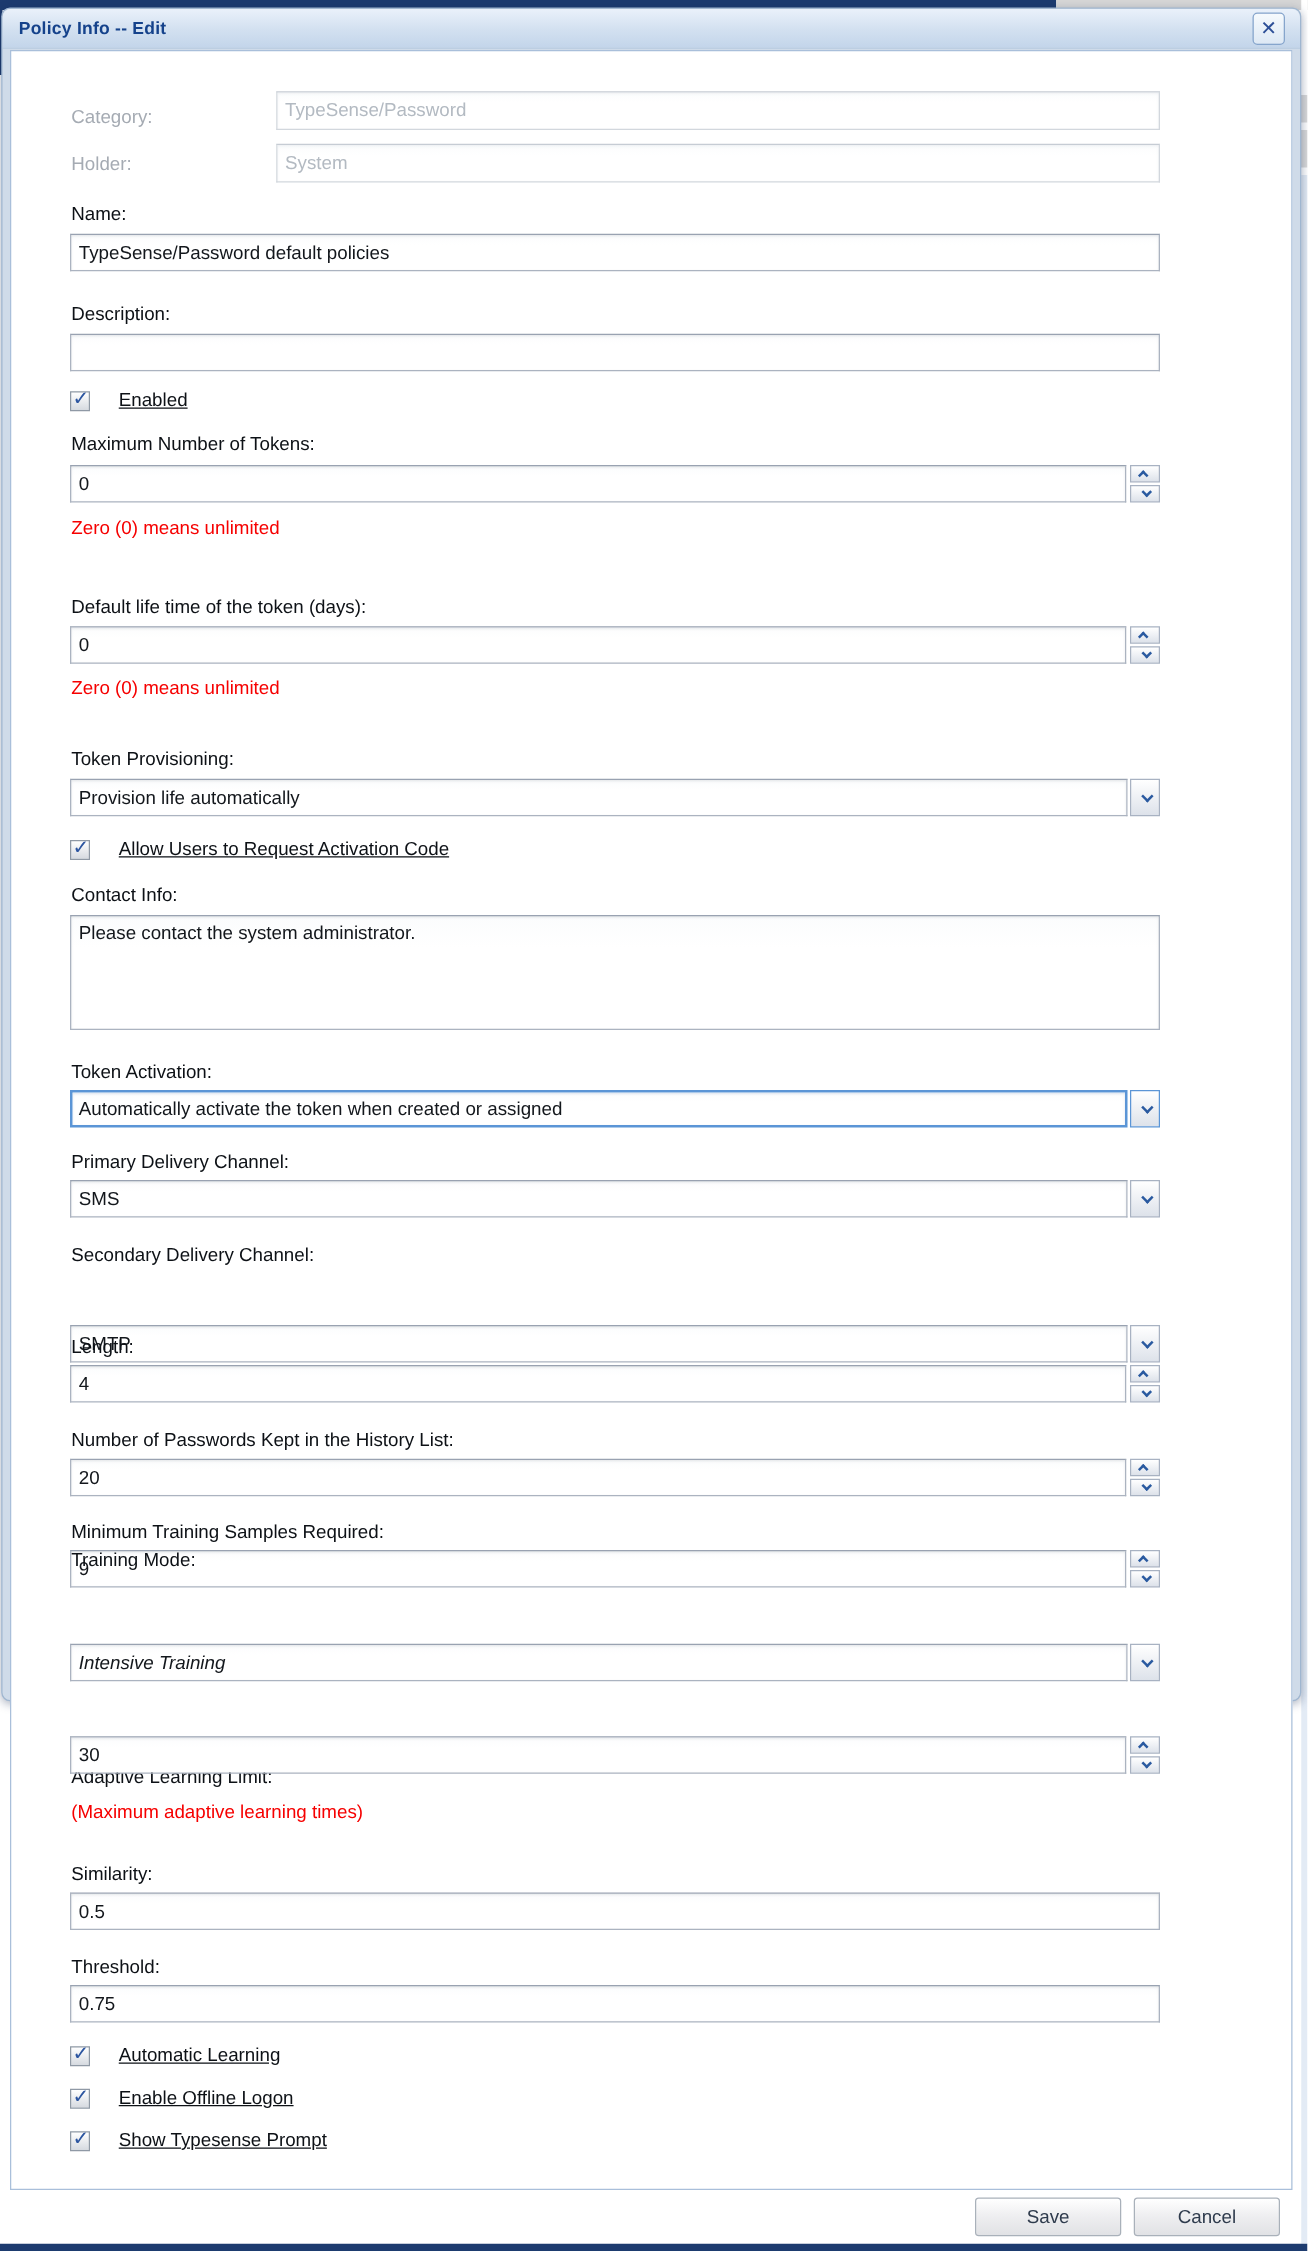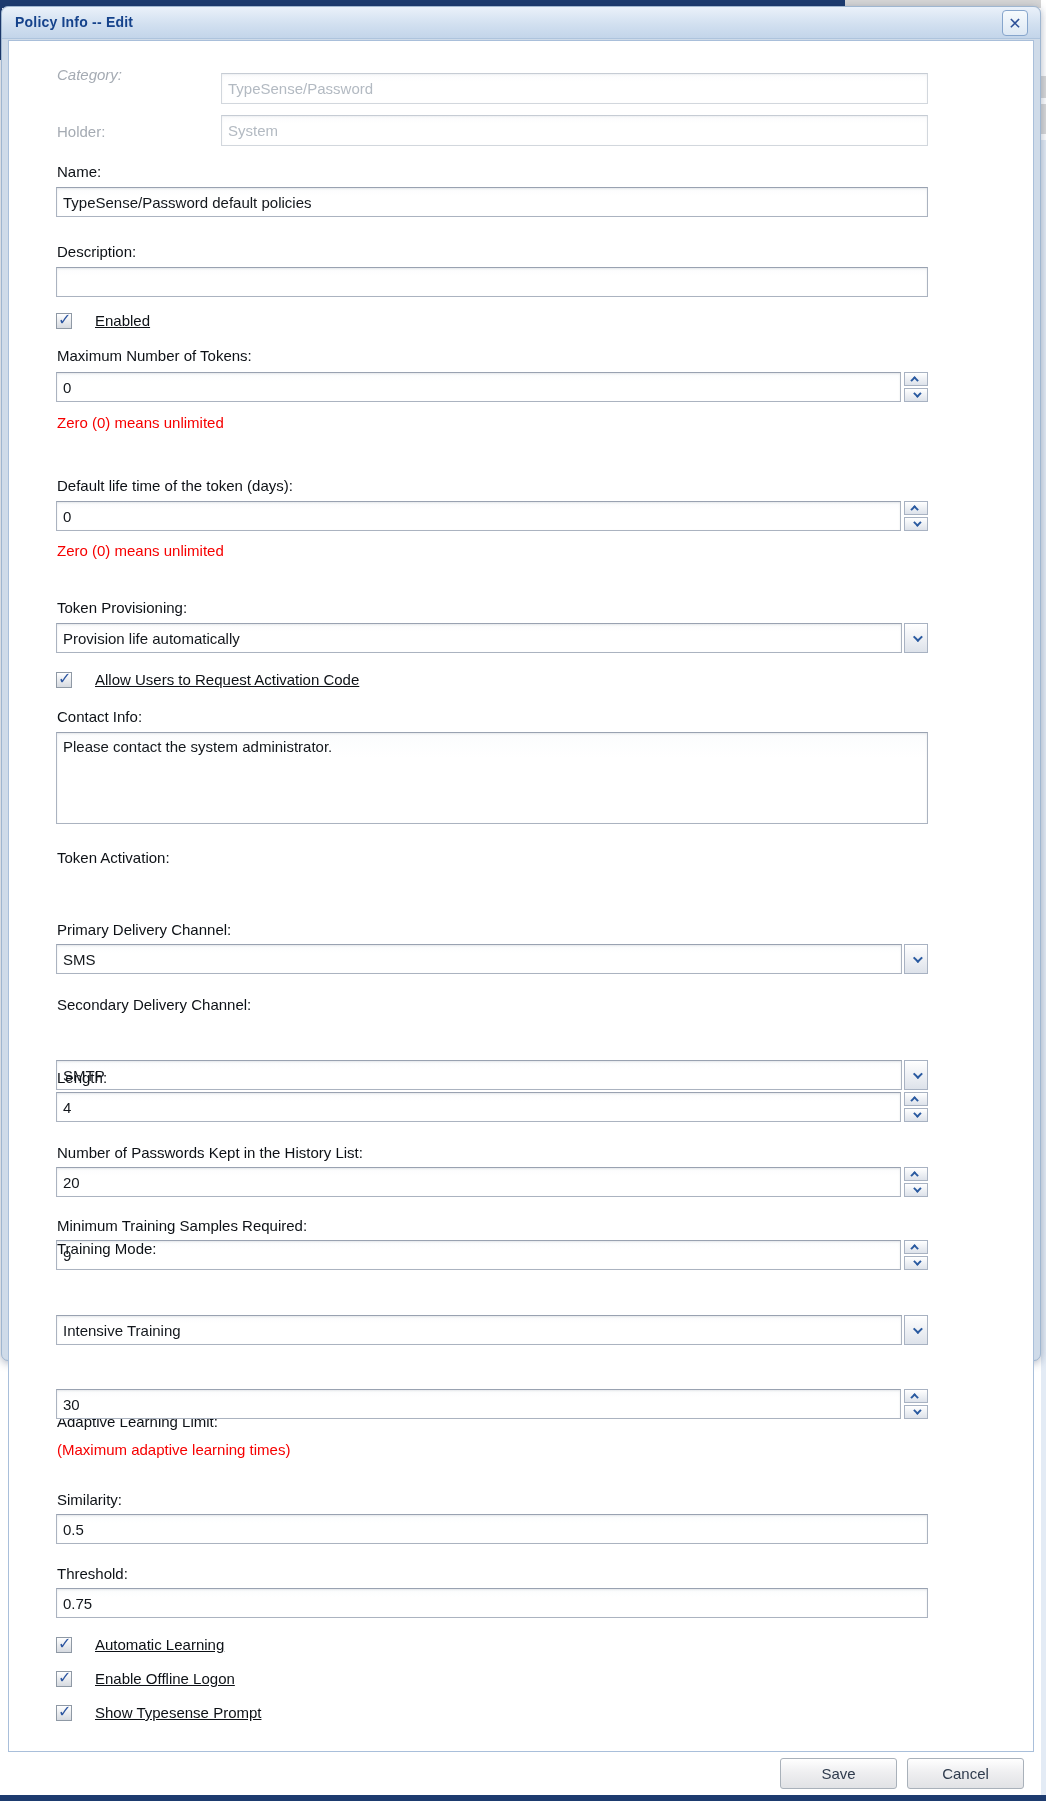--- a/index.html
+++ b/index.html
@@ -163,21 +163,21 @@
 
   <div class="titlebar">
     <span class="title-text">Policy Info -- Edit</span>
     <div class="close-btn">
       <span>✕</span>
     </div>
   </div>
 
   <div class="panel">
 
-    <div class="d-lbl" style="top:17px;font-style:italic;">Category:</div>
+    <div class="d-lbl" style="top:36px;">Category:</div>
     <input class="d-inp" style="top: 32px;" disabled="" value="TypeSense/Password">
 
     <div class="d-lbl" style="top:74px;">Holder:</div>
     <input class="d-inp" style="top: 74px;" disabled="" value="System">
 
     <div class="lbl" style="top:122px;">Name:</div>
     <input class="inp" style="top: 146px;" value="TypeSense/Password default policies">
 
     <div class="lbl" style="top:202px;">Description:</div>
     <input class="inp" style="top: 226px;" value="">
@@ -229,20 +229,26 @@
       <span class="checkbox">
         <span class="checkmark">✓</span>
       </span>
       <span class="clabel">Allow Users to Request Activation Code</span>
     </div>
 
     <div class="lbl" style="top:667px;">Contact Info:</div>
     <textarea class="txtarea" style="top: 691px;">Please contact the system administrator.</textarea>
 
     <div class="lbl" style="top:808px;">Token Activation:</div>
+    <div class="combo focused" style="top:831px;">
+      <span class="combo-text">Automatically activate the token when created or assigned</span>
+      <span class="combo-trigger">
+          <i class="chev down"></i>
+        </span>
+    </div>
 
     <div class="lbl" style="top:880px;">Primary Delivery Channel:</div>
     <div class="combo" style="top:903px;">
       <span class="combo-text">SMS</span>
       <span class="combo-trigger">
           <i class="chev down"></i>
         </span>
     </div>
 
     <div class="lbl" style="top:955px;">Secondary Delivery Channel:</div>
@@ -286,21 +292,21 @@
         <span class="spin-btn">
             <i class="chev small up"></i>
           </span>
         <span class="spin-btn">
             <i class="chev small down"></i>
           </span>
       </span>
     </div>
 
     <div class="lbl" style="top:1199px;text-align:center;">Training Mode:</div>
-    <div class="combo" style="top:1274px;">
+    <div class="combo" style="top:1274px;font-style:italic;">
       <span class="combo-text">Intensive Training</span>
       <span class="combo-trigger">
           <i class="chev down"></i>
         </span>
     </div>
 
     <div class="lbl" style="top:1325px;margin-top:47px;">Adaptive Learning Limit:</div>
     <div class="spingroup" style="top:1348px;">
       <span class="num"><input value="30" style=""></span>
       <span class="spinner">

